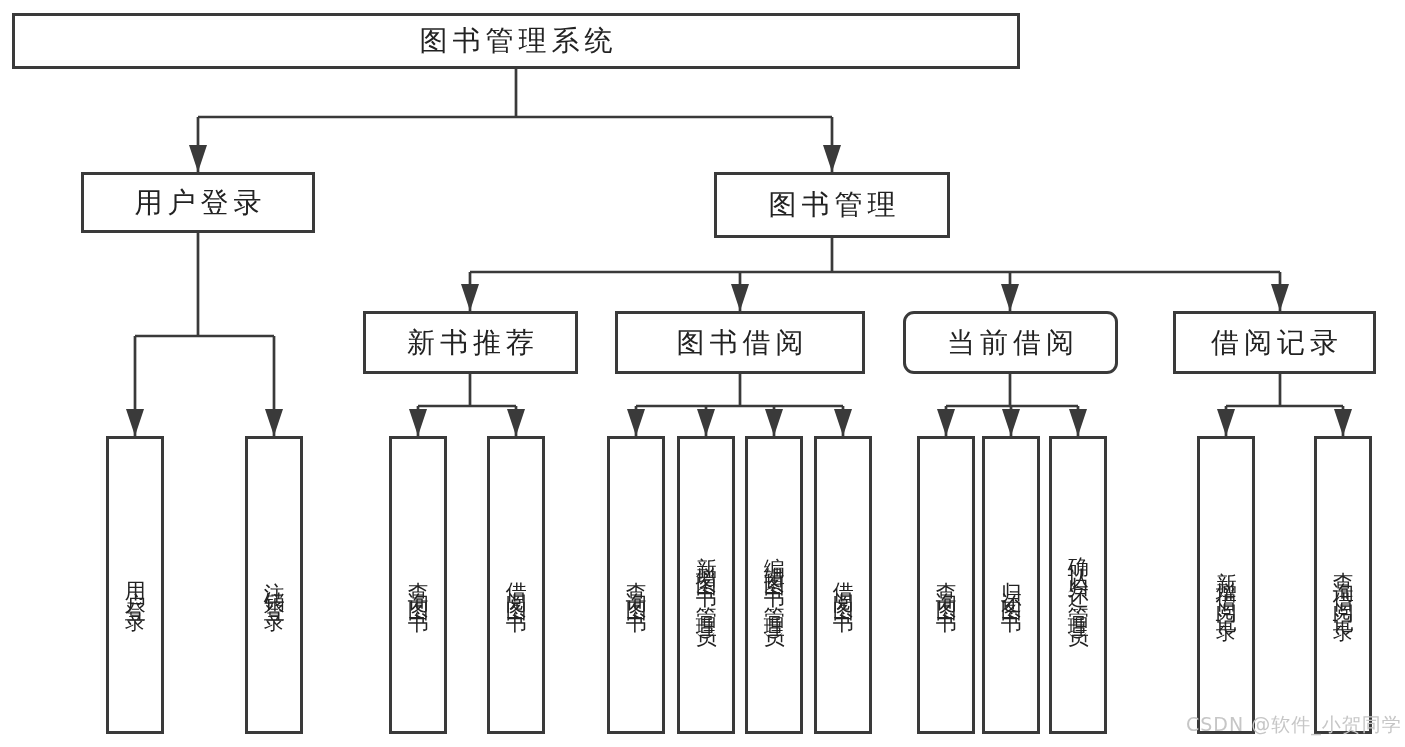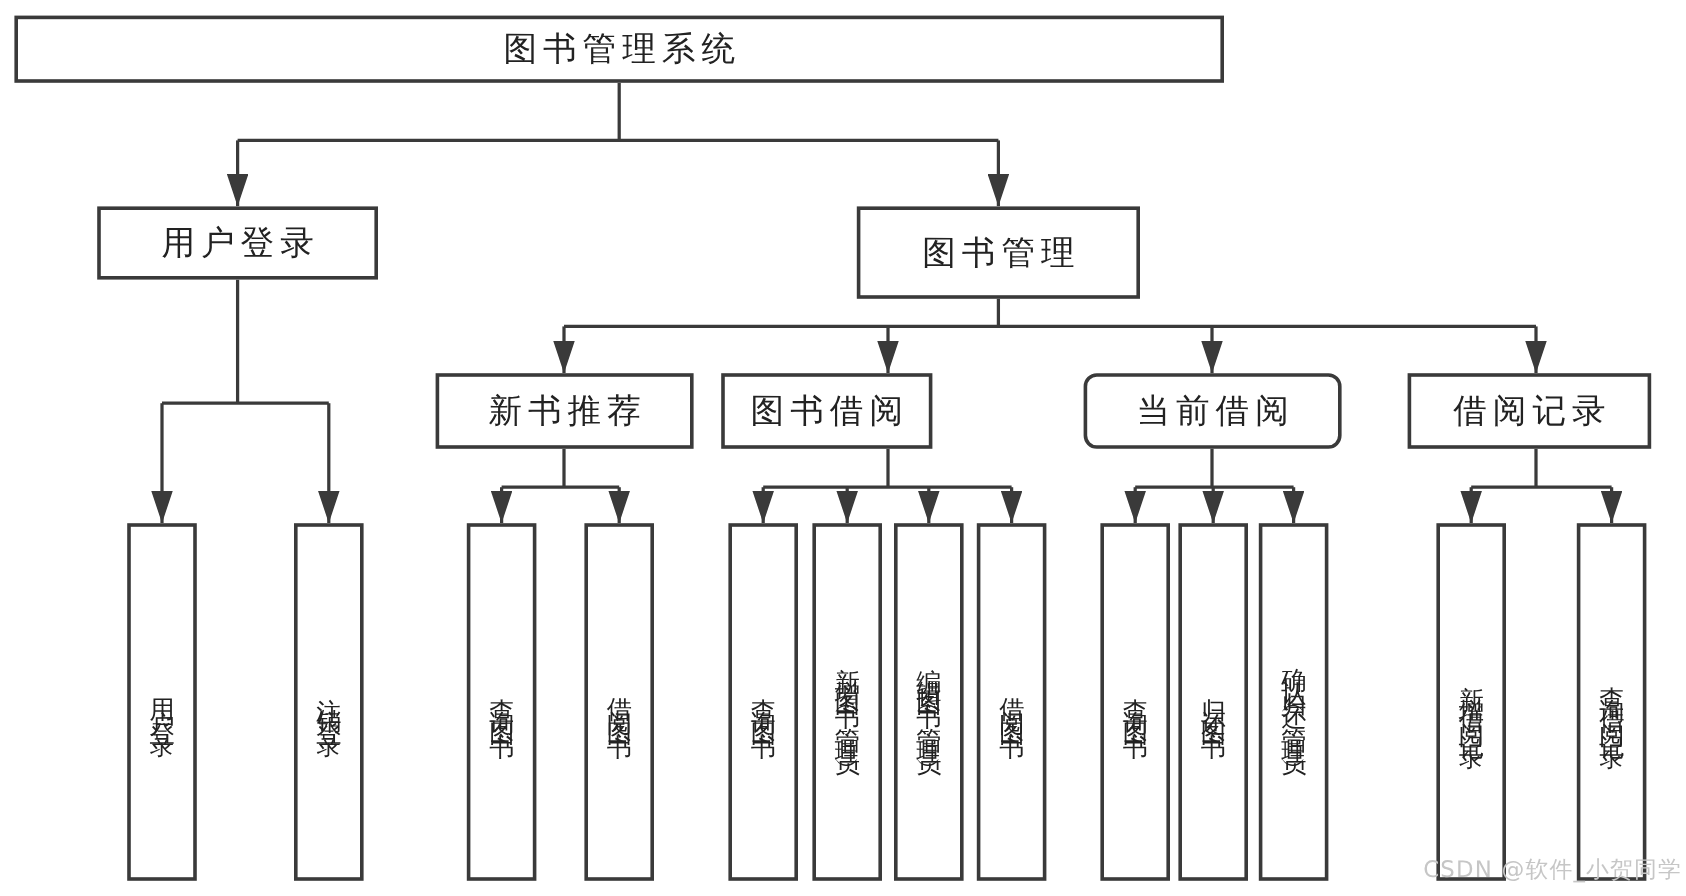--- a/index.html
+++ b/index.html
@@ -68,28 +68,28 @@
     <path class="c" d="M1343,406 V436" marker-end="url(#arr)"></path>
   </svg>
 
   <div class="node h" style="left:12px;top:13px;width:1008px;height:56px;">
     <span class="lbl">图书管理系统</span>
   </div>
 
   <div class="node h" style="left:81px;top:172px;width:234px;height:61px;">
     <span class="lbl">用户登录</span>
   </div>
-  <div class="node h" style="left:714px;top:172px;width:236px;height:77px;">
+  <div class="node h" style="left:714px;top:172px;width:236px;height:66px;">
     <span class="lbl">图书管理</span>
   </div>
 
   <div class="node h" style="left:363px;top:311px;width:215px;height:63px;align-items:center;">
     <span class="lbl">新书推荐</span>
   </div>
-  <div class="node h" style="left:601px;top:311px;width:176px;height:63px;">
+  <div class="node h" style="left:615px;top:311px;width:250px;height:63px;">
     <span class="lbl">图书借阅</span>
   </div>
   <div class="node h" style="left:903px;top:311px;width:215px;height:63px;border-radius:11px;">
     <span class="lbl">当前借阅</span>
   </div>
   <div class="node h" style="left:1173px;top:311px;width:203px;height:63px;">
     <span class="lbl">借阅记录</span>
   </div>
 
   <div class="node v" style="left:106px;top:436px;width:58px;height:298px;">

